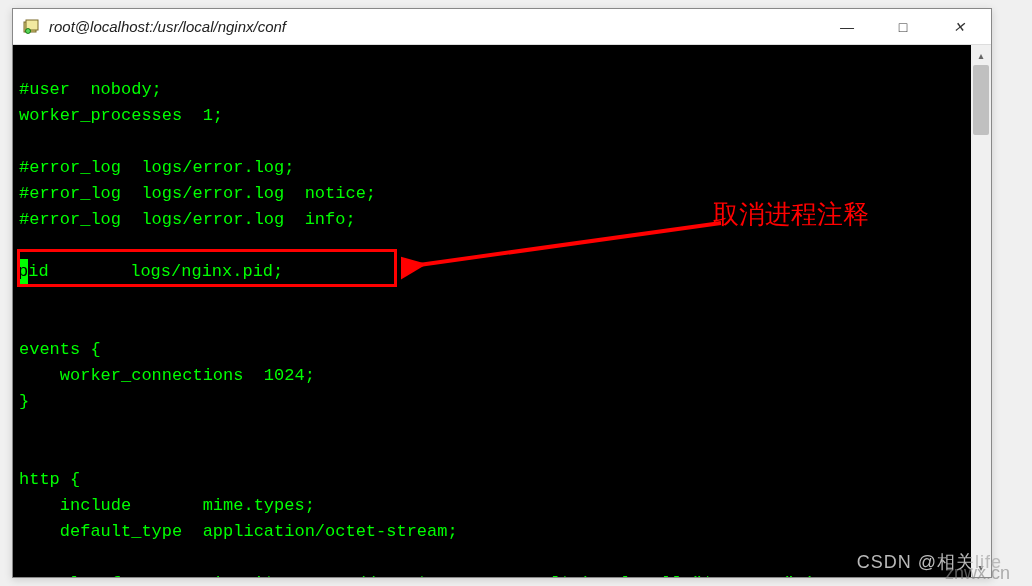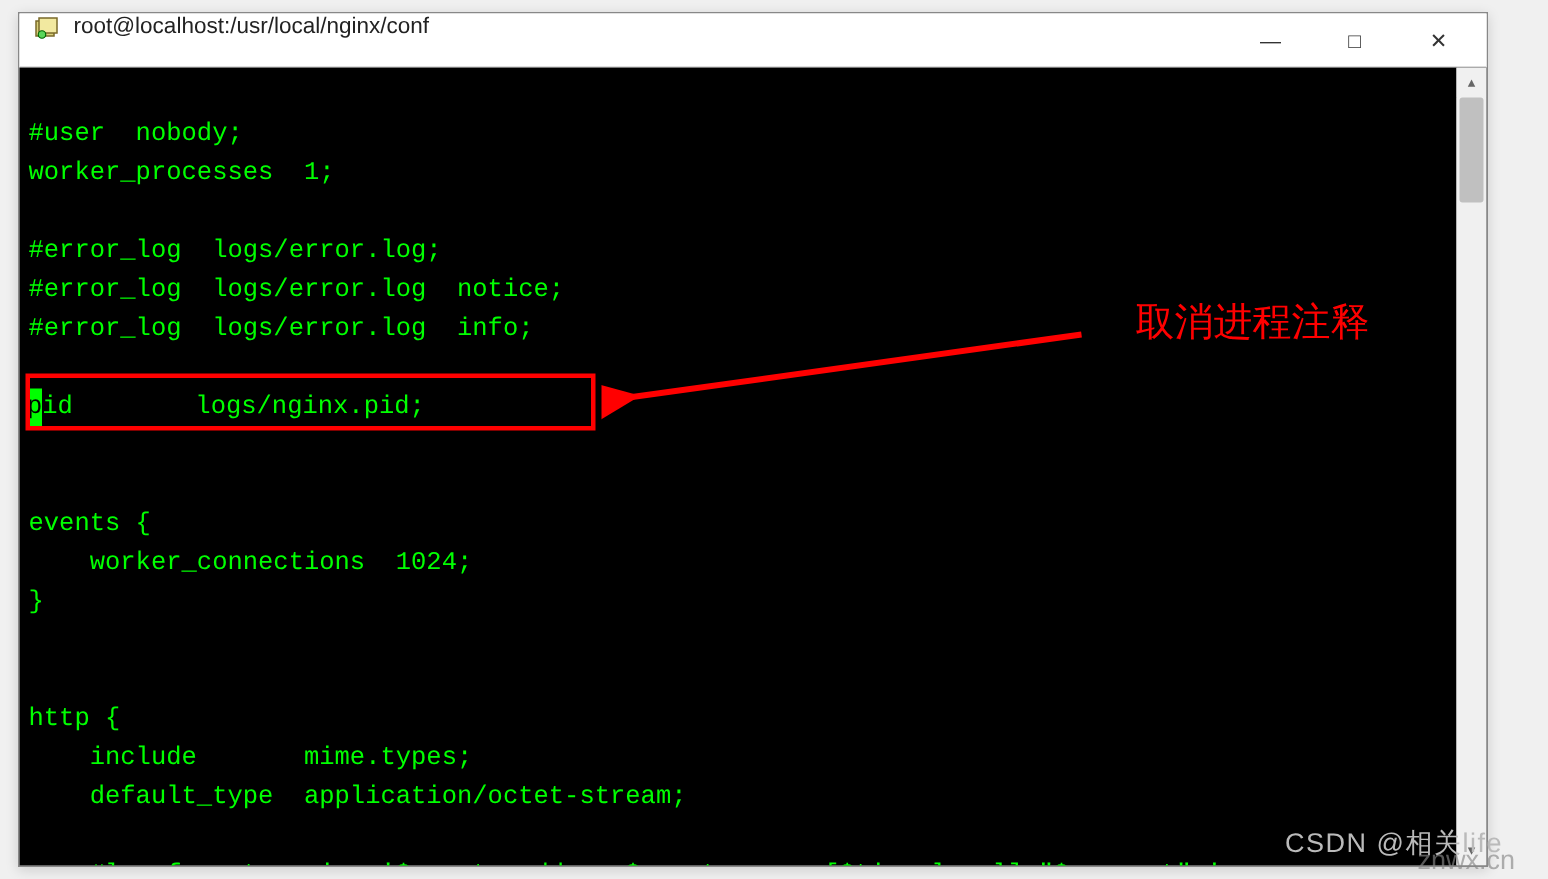--- a/index.html
+++ b/index.html
@@ -19,22 +19,23 @@
       height: 570px;
       background: #fff;
       border: 1px solid #888;
       box-shadow: 0 2px 8px rgba(0,0,0,0.15);
     }
     .titlebar {
       height: 36px;
       background: #fff;
       border-bottom: 1px solid #ddd;
       display: flex;
-      align-items: flex-start;
+      align-items: center;
       padding: 0 4px 0 8px;
+      font-style: italic;
     }
     .titlebar .icon-box {
       width: 20px;
       height: 20px;
       margin-right: 8px;
       display: flex;
       align-items: center;
       justify-content: center;
     }
     .titlebar .title {
@@ -115,21 +116,20 @@
       background: #00ff00;
       color: #000;
       margin-left: -1px;
     }
     .annotation {
       position: absolute;
       color: #ff0000;
       font-size: 26px;
       font-family: "Microsoft YaHei", Arial, sans-serif;
       pointer-events: none;
-      margin-left: 44px;
     }
     .arrow-svg {
       position: absolute;
       pointer-events: none;
     }
     .watermark1 {
       position: absolute;
       right: 30px;
       bottom: 12px;
       color: #bababa;

